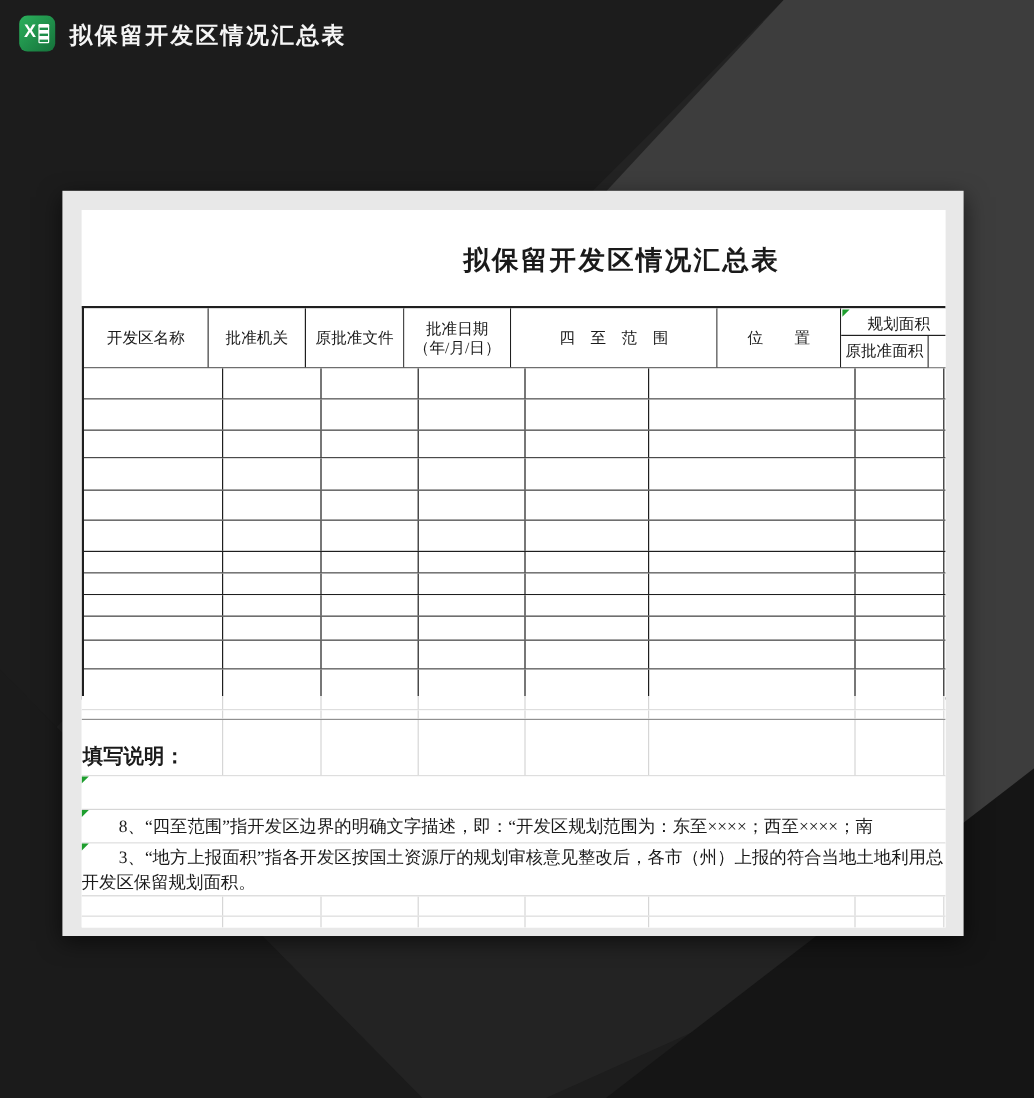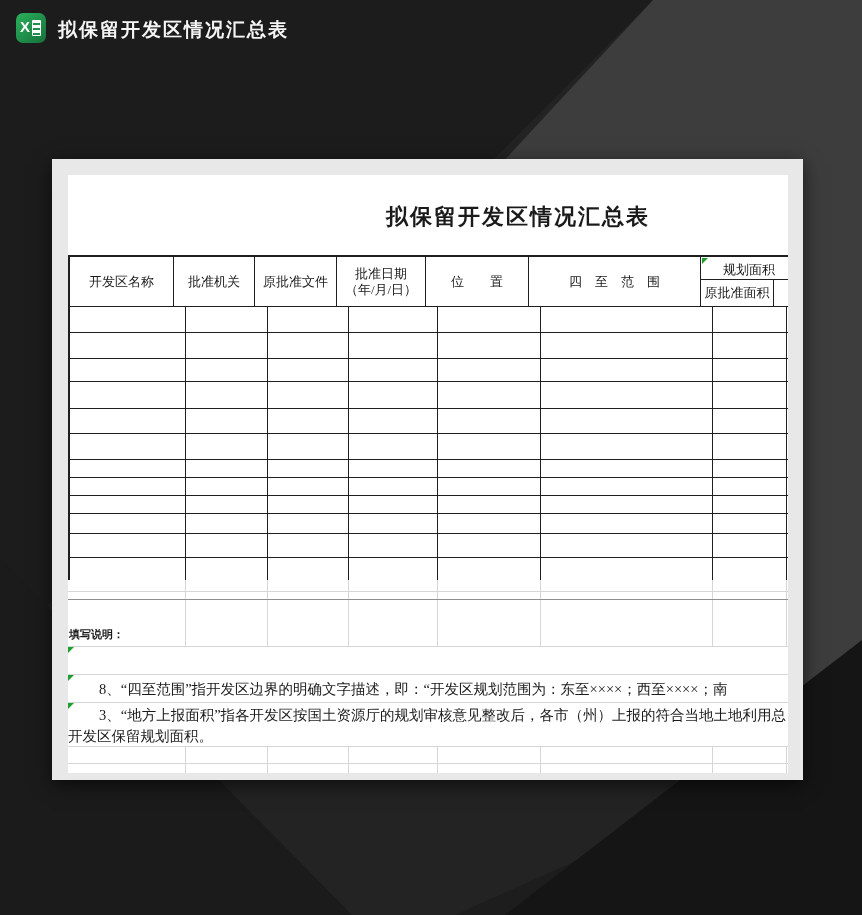--- a/index.html
+++ b/index.html
@@ -72,21 +72,21 @@
   
   .below{position:absolute;left:0;top:405px;width:720px;}
   .lrow{display:flex;box-sizing:border-box;border-bottom:1px solid #d6d6d6;background:#fff;}
   .lrow .lc{box-sizing:border-box;border-right:1px solid #d6d6d6;height:100%;}
   .lrow .lcw1{width:118px}.lrow .lcw2{width:82px}.lrow .lcw3{width:81px}.lrow .lcw4{width:89px}
   .lrow .lcw5{width:103px}.lrow .lcw6{width:172px}.lrow .lcw7{width:74px}
   .lrow .lc-fill{flex:1;border-right:none;}
   .lrow.mid-line{border-bottom:1px solid #8f8f8f;}
   .fill-head{position:relative;}
   .fill-head .fh-text{
-    position:absolute;left:1px;bottom:4px;font-weight:bold;font-size:11px;white-space:nowrap;z-index:2;
+    position:absolute;left:1px;bottom:4px;font-weight:bold;font-size:17px;white-space:nowrap;z-index:2;
   }
   .note-row{position:relative;background:#fff;border-bottom:1px solid #d6d6d6;box-sizing:border-box;}
   .note-text{font-size:14.5px;line-height:21px;white-space:nowrap;display:block;}
   .indent{padding-left:31px;}
   .corner{
     position:absolute;left:0;top:0;width:0;height:0;z-index:3;
     border-top:6px solid #1e9e2e;border-right:6px solid transparent;
   }
   .corner-area{position:absolute;left:1px;top:1px;width:0;height:0;border-top:6px solid #1e9e2e;border-right:6px solid transparent;}
 </style>
@@ -119,22 +119,22 @@
     <div class="tbl">
 
       <div class="thead">
         <div class="hc w1">开发区名称</div>
         <div class="hc w3">批准机关</div>
         <div class="hc w2">原批准文件</div>
         <div class="hc w4 multi">
           <span>批准日期</span>
           <span>（年/月/日）</span>
         </div>
+        <div class="hc w6">四　至　范　围</div>
         <div class="hc w5">位　　置</div>
-        <div class="hc w6">四　至　范　围</div>
         <div class="area-col">
           <div class="area-top">
             <span class="corner-area"></span>
             <span class="lbl">规划面积</span>
           </div>
           <div class="area-bottom">
             <div class="orig-cell">原批准面积</div>
             <div class="sliver"></div>
           </div>
         </div>

